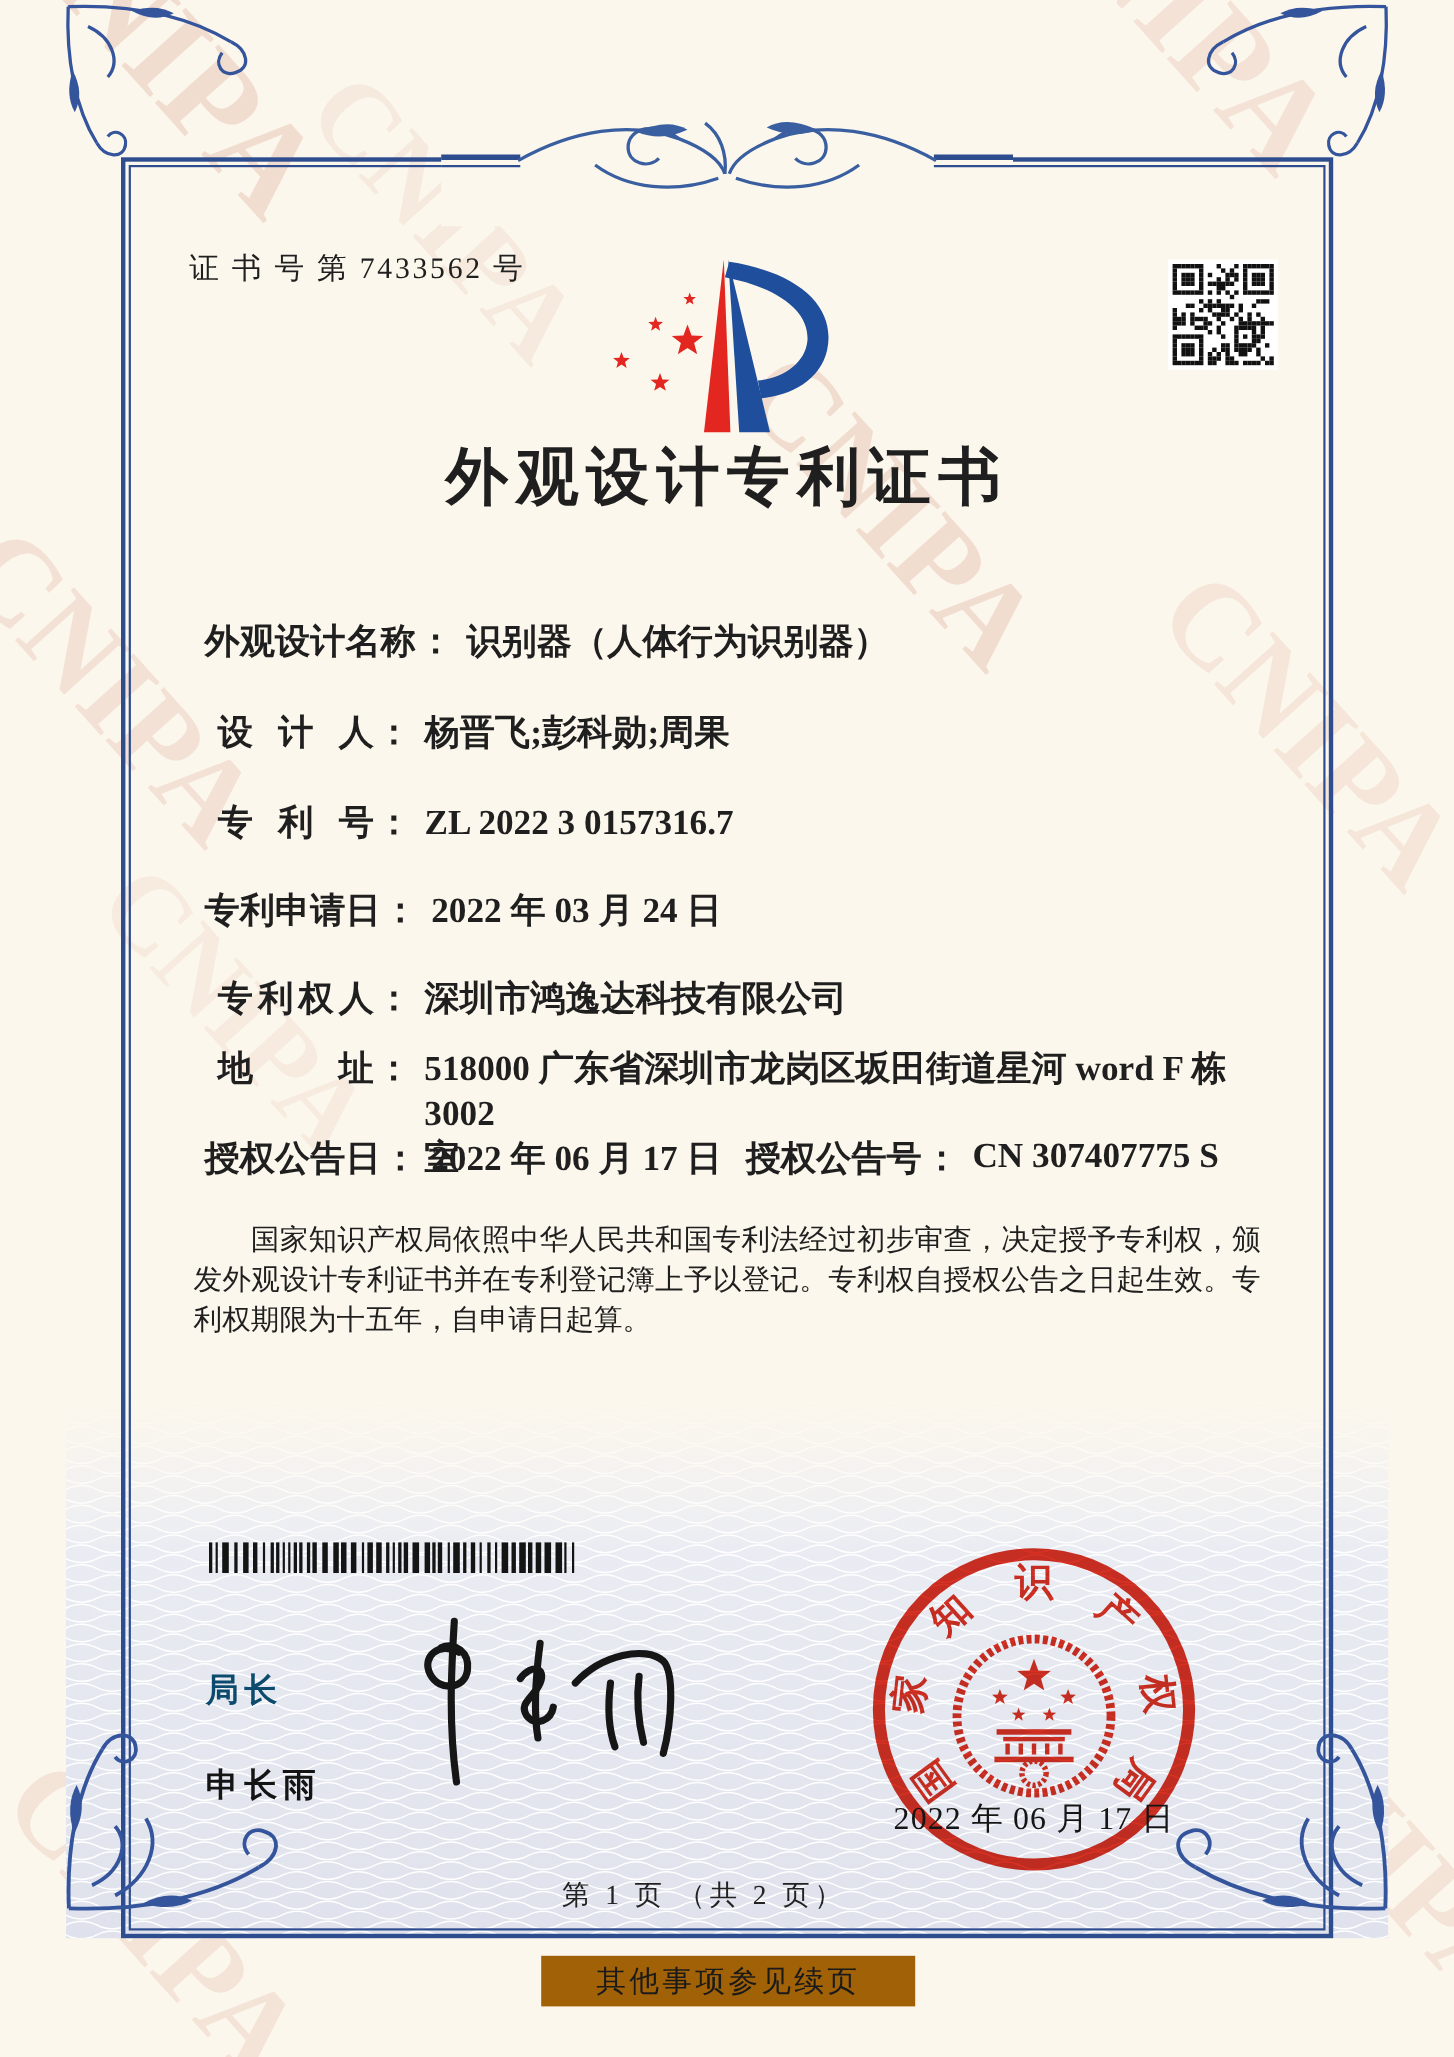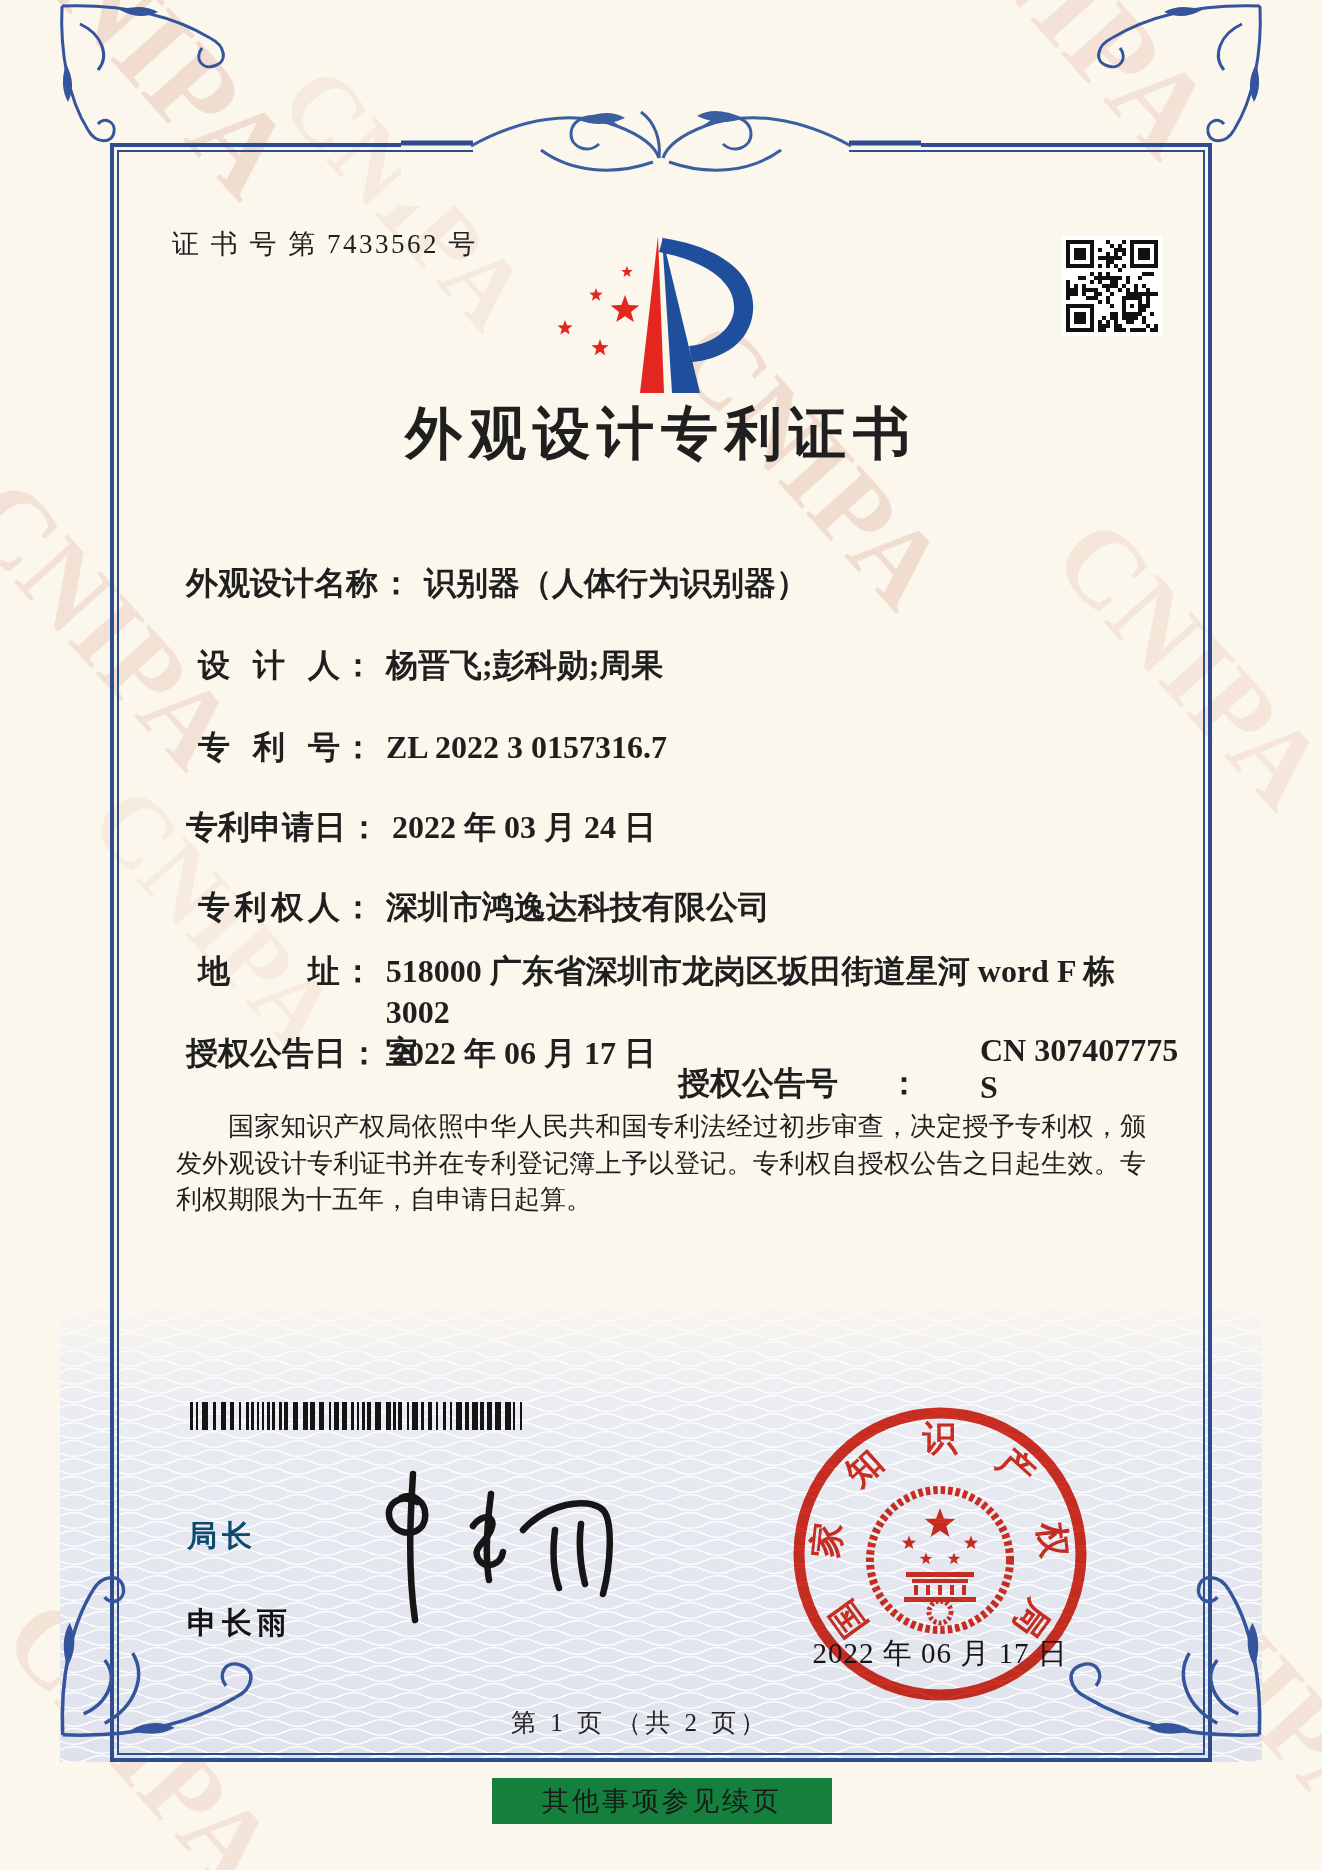--- a/index.html
+++ b/index.html
@@ -24,42 +24,42 @@
   .logo{position:absolute;left:548px;top:228px;z-index:3;}
   .qr{position:absolute;left:1062px;top:236px;z-index:3;background:#fff;}
   .doc-title{position:absolute;left:0;right:0;top:396px;text-align:center;font-size:57px;
              font-weight:bold;letter-spacing:7px;z-index:3;}
   
   .field-row{position:absolute;left:186px;display:flex;align-items:baseline;font-size:32px;z-index:3;width:1000px;font-weight:bold;}
   .flabel{white-space:nowrap;}
   .jw{display:inline-block;width:142px;text-align:justify;text-align-last:justify;margin-left:12px;}
   .fcolon{margin:0 12px 0 2px;}
   .fvalue{display:inline-block;}
-  .grant-right{position:absolute;left:492px;top:0;display:flex;align-items:flex-end;gap:48px;}
+  .grant-right{position:absolute;left:492px;top:0;display:flex;align-items:flex-start;}
   
   .paras{position:absolute;left:163px;top:1096px;width:996px;z-index:3;font-size:26px;
          line-height:36.5px;text-align:justify;}
   .paras p{margin:13px;text-indent:2em;}
   
   .barcode{position:absolute;left:190px;top:1402px;z-index:3;}
   .signer-title{position:absolute;left:187px;top:1516px;z-index:3;font-family:"Liberation Sans","DejaVu Sans",sans-serif;font-size:30px;font-weight:600;letter-spacing:5px;color:#0c4a6e;}
   .signer-name{position:absolute;left:187px;top:1603px;z-index:3;font-family:"Liberation Sans","DejaVu Sans",sans-serif;font-size:30px;font-weight:600;letter-spacing:5px;color:#141414;}
   .signature{position:absolute;left:355px;top:1468px;z-index:3;}
   
   .seal{position:absolute;left:790px;top:1404px;width:300px;height:300px;z-index:4;
         mix-blend-mode:multiply;opacity:.96;}
   .seal svg{position:absolute;left:0;top:0;}
   .seal-char{position:absolute;left:50%;top:50%;width:40px;height:40px;margin-left:-20px;margin-top:-22px;
              text-align:center;font-size:35px;font-weight:bold;color:#d7281a;line-height:40px;}
   .seal-date{position:absolute;left:780px;top:1634px;width:320px;text-align:center;z-index:5;
              font-size:29px;color:#151515;letter-spacing:1px;}
   
   .page-info{position:absolute;left:60px;top:1706px;width:1160px;text-align:center;font-size:25px;
              letter-spacing:4px;z-index:3;color:#222;}
-  .cont-strip{position:absolute;left:492px;top:1778px;width:340px;height:46px;background:#15803d;
+  .cont-strip{position:absolute;left:492px;top:1778px;width:340px;height:46px;background:#a16207;
               z-index:3;display:flex;align-items:center;justify-content:center;}
   .cont-strip span{font-size:27px;letter-spacing:3px;color:#1a1a1a;}
 </style>
 </head>
 <body>
 
 <div class="page">
 
   <span class="wm" style="left:-40px;top:-30px;font-size:120px;opacity:.30">CNIPA</span>
   <span class="wm" style="left:880px;top:-70px;font-size:120px;opacity:.24">CNIPA</span>

